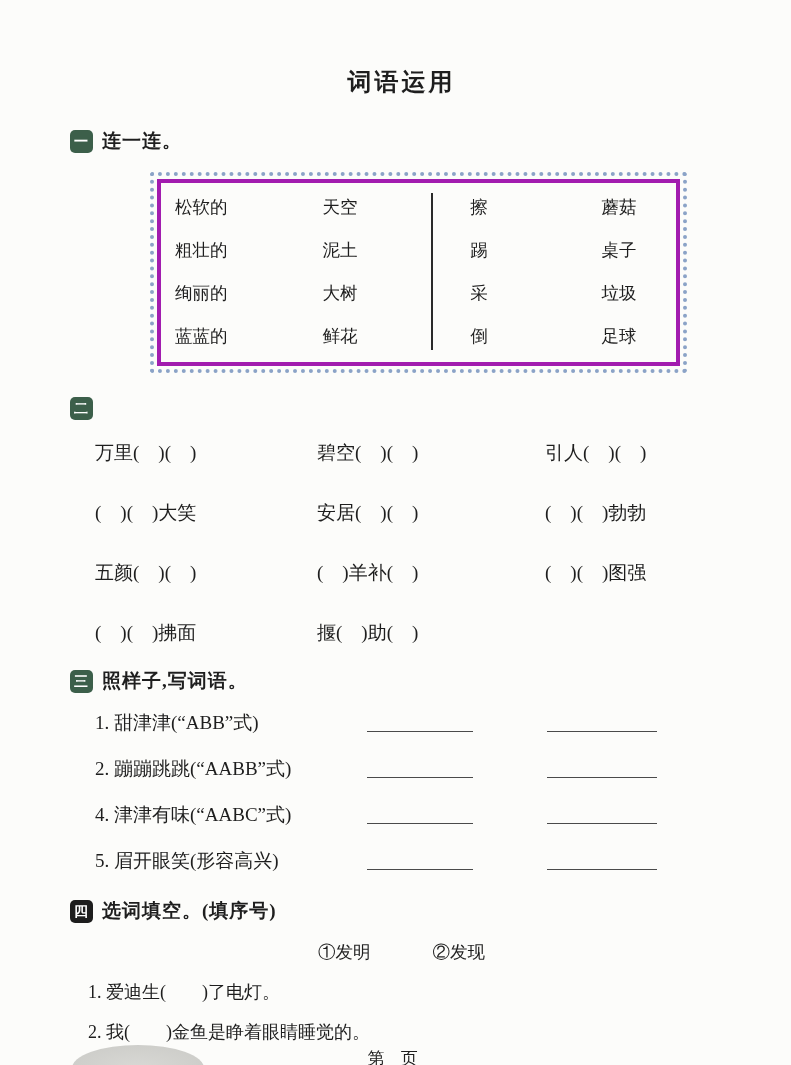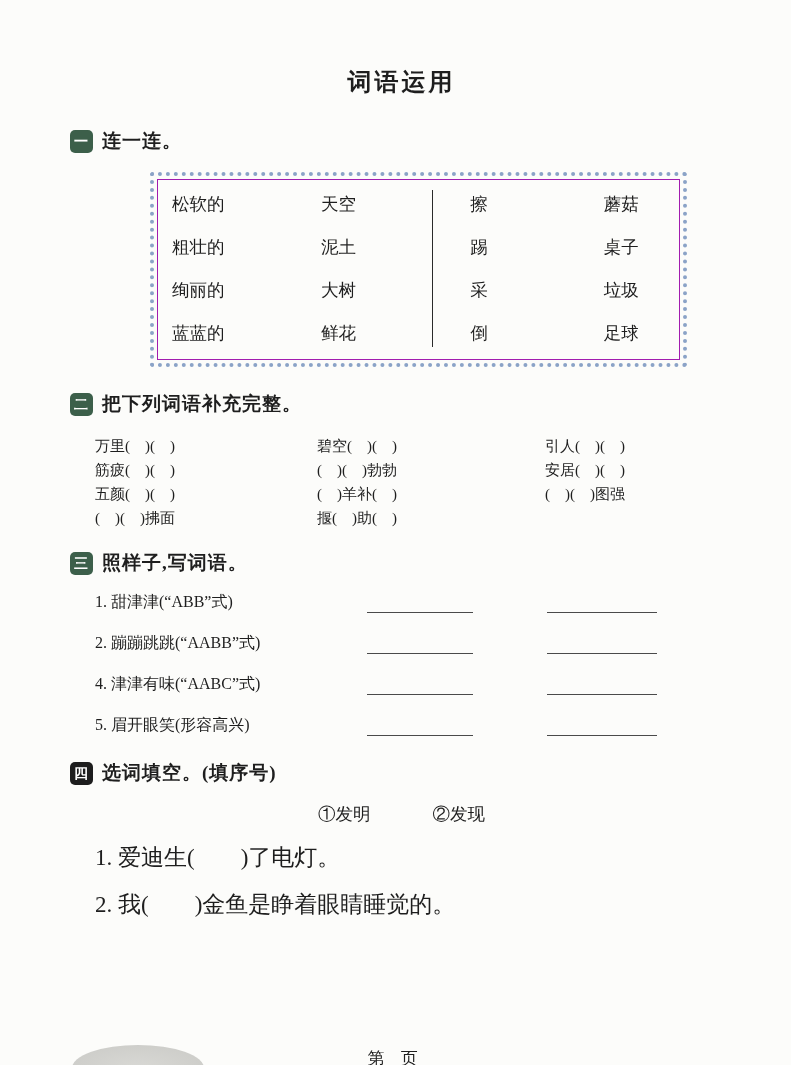--- a/index.html
+++ b/index.html
@@ -46,21 +46,21 @@
   
   .match-box {
     margin: 18px 0 0 80px;
     width: 537px;
     border: 4px dotted #8ba3c7;
     border-radius: 3px;
     padding: 3px;
     position: relative;
   }
   .match-inner {
-    border: 1px solid #a21caf;
+    border: 4px solid #a21caf;
     padding: 12px 14px 14px 14px;
     position: relative;
   }
   .match-grid { display: flex; }
   .match-col { display: flex; flex-direction: column; gap: 19px; font-size: 17.5px; }
   .col-adj  { flex: 0 0 27%; }
   .col-noun { flex: 0 0 25%; margin-left: 16px; }
   .col-verb { flex: 0 0 23%; padding-left: 26px; }
   .col-obj  { flex: 1 1 auto; padding-left: 20px; text-align: center; }
   .v-divider {
@@ -70,46 +70,46 @@
     bottom: 12px;
     width: 1.5px;
     background: #2a2a2a;
   }
 
   .s2-header { margin-top: 24px; }
   .s2-grid {
     margin: 20px 0 0 25px;
     display: grid;
     grid-template-columns: 222px 228px auto;
-    row-gap: 5px;
-    font-size: 15px;
+    row-gap: 34px;
+    font-size: 19px;
   }
   .pre { white-space: pre; }
 
   .s3-header { margin-top: 22px; }
   .s3-list { margin: 16px 0 0 25px; display: flex; flex-direction: column; gap: 20px; }
-  .s3-row { display: flex; align-items: flex-end; font-size: 16px; }
+  .s3-row { display: flex; align-items: center; font-size: 19px; }
   .s3-label { flex: 0 0 272px; }
   .blank {
     display: inline-block;
     width: 106px;
     border-bottom: 1.5px solid #4a4a4a;
     height: 18px;
   }
   .blank.b2 { margin-left: 74px; width: 110px; }
 
   .s4-header { margin-top: 24px; }
   .options-row {
     display: flex;
     justify-content: center;
     gap: 62px;
     font-size: 17.5px;
     margin-top: 16px;
   }
-  .s4-item { margin: 16px 0 0 25px; font-size: 23px; }
+  .s4-item { margin: 16px 0 0 18px; font-size: 18px; }
 
   .footer {
     position: absolute;
     left: 0; right: 0;
     bottom: -5px;
     text-align: center;
     font-size: 17px;
     letter-spacing: 6px;
   }
 
@@ -163,30 +163,29 @@
           <span>垃圾</span>
           <span>足球</span>
         </div>
       </div>
       <div class="v-divider"></div>
     </div>
   </div>
 
   <div class="section-header s2-header">
     <span class="badge">二</span>
-    <span>把下列词语补充完整。</span>
   </div>
 
   <div class="s2-grid">
     <span class="pre">万里(    )(    )</span>
     <span class="pre">碧空(    )(    )</span>
     <span class="pre">引人(    )(    )</span>
-    <span class="pre">筋疲(    )(    )</span>
+    <span class="pre">(    )(    )大笑</span>
+    <span class="pre">安居(    )(    )</span>
     <span class="pre">(    )(    )勃勃</span>
-    <span class="pre">安居(    )(    )</span>
     <span class="pre">五颜(    )(    )</span>
     <span class="pre">(    )羊补(    )</span>
     <span class="pre">(    )(    )图强</span>
     <span class="pre">(    )(    )拂面</span>
     <span class="pre">揠(    )助(    )</span>
   </div>
 
   <div class="section-header s3-header">
     <span class="badge">三</span>
     <span>照样子,写词语。</span>

